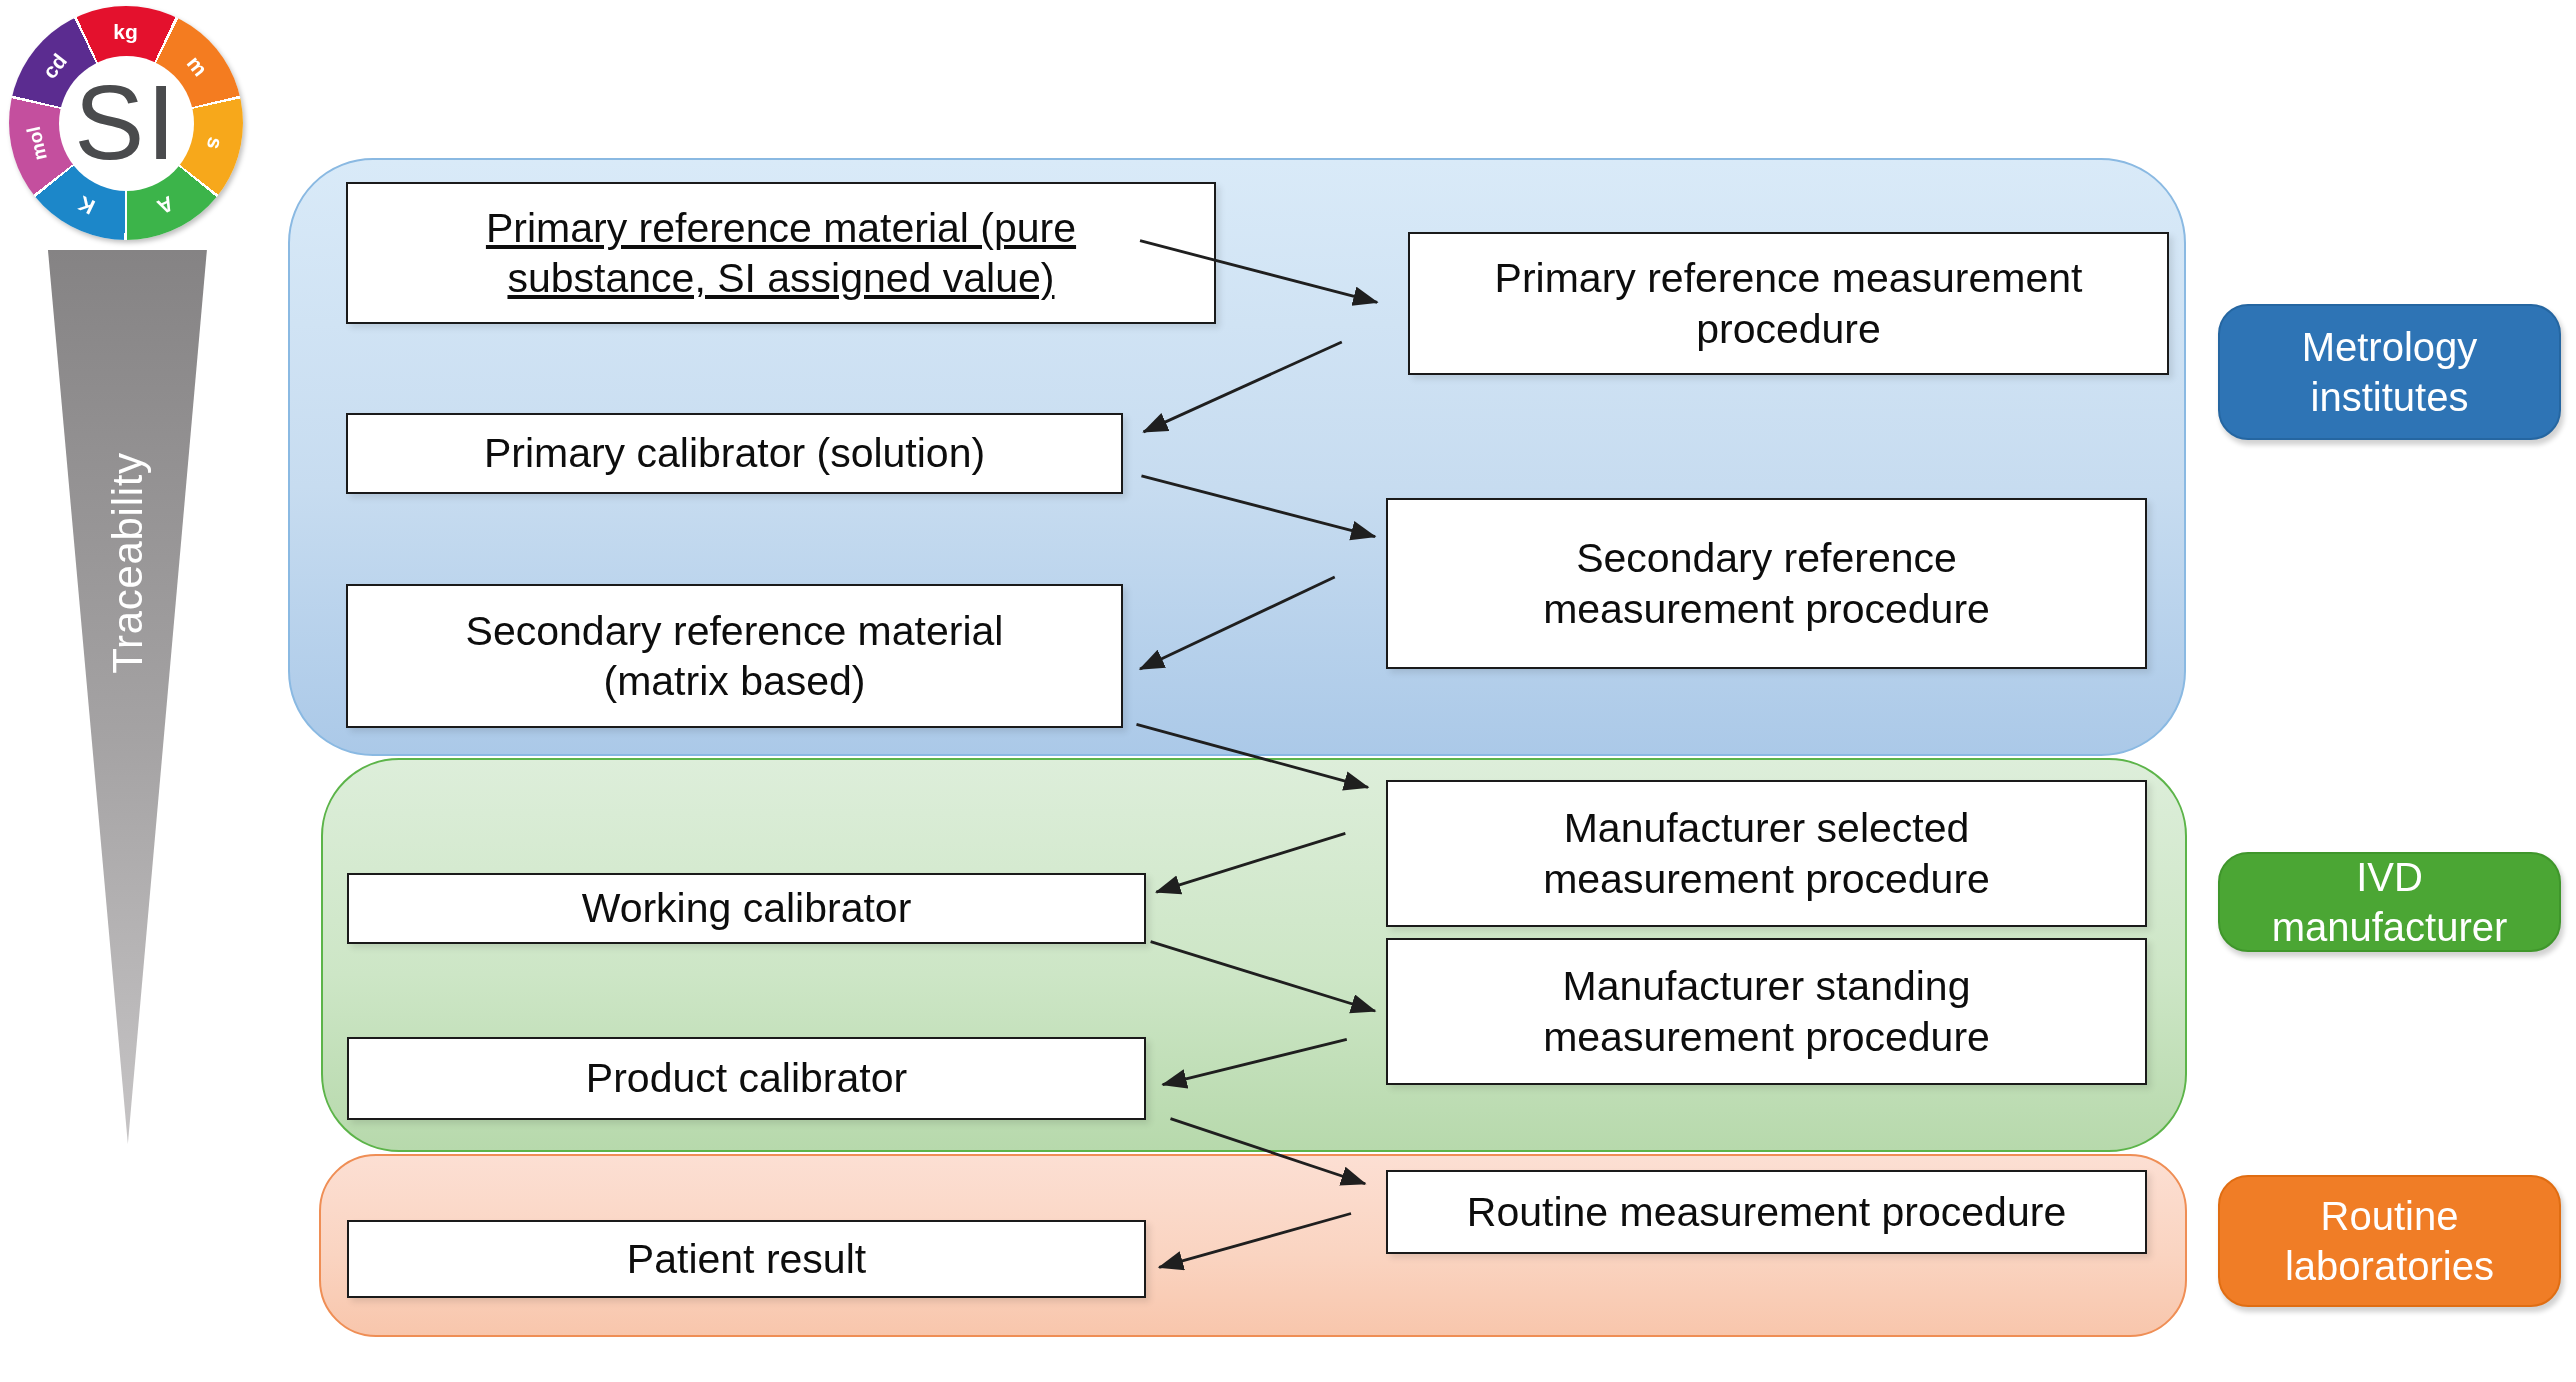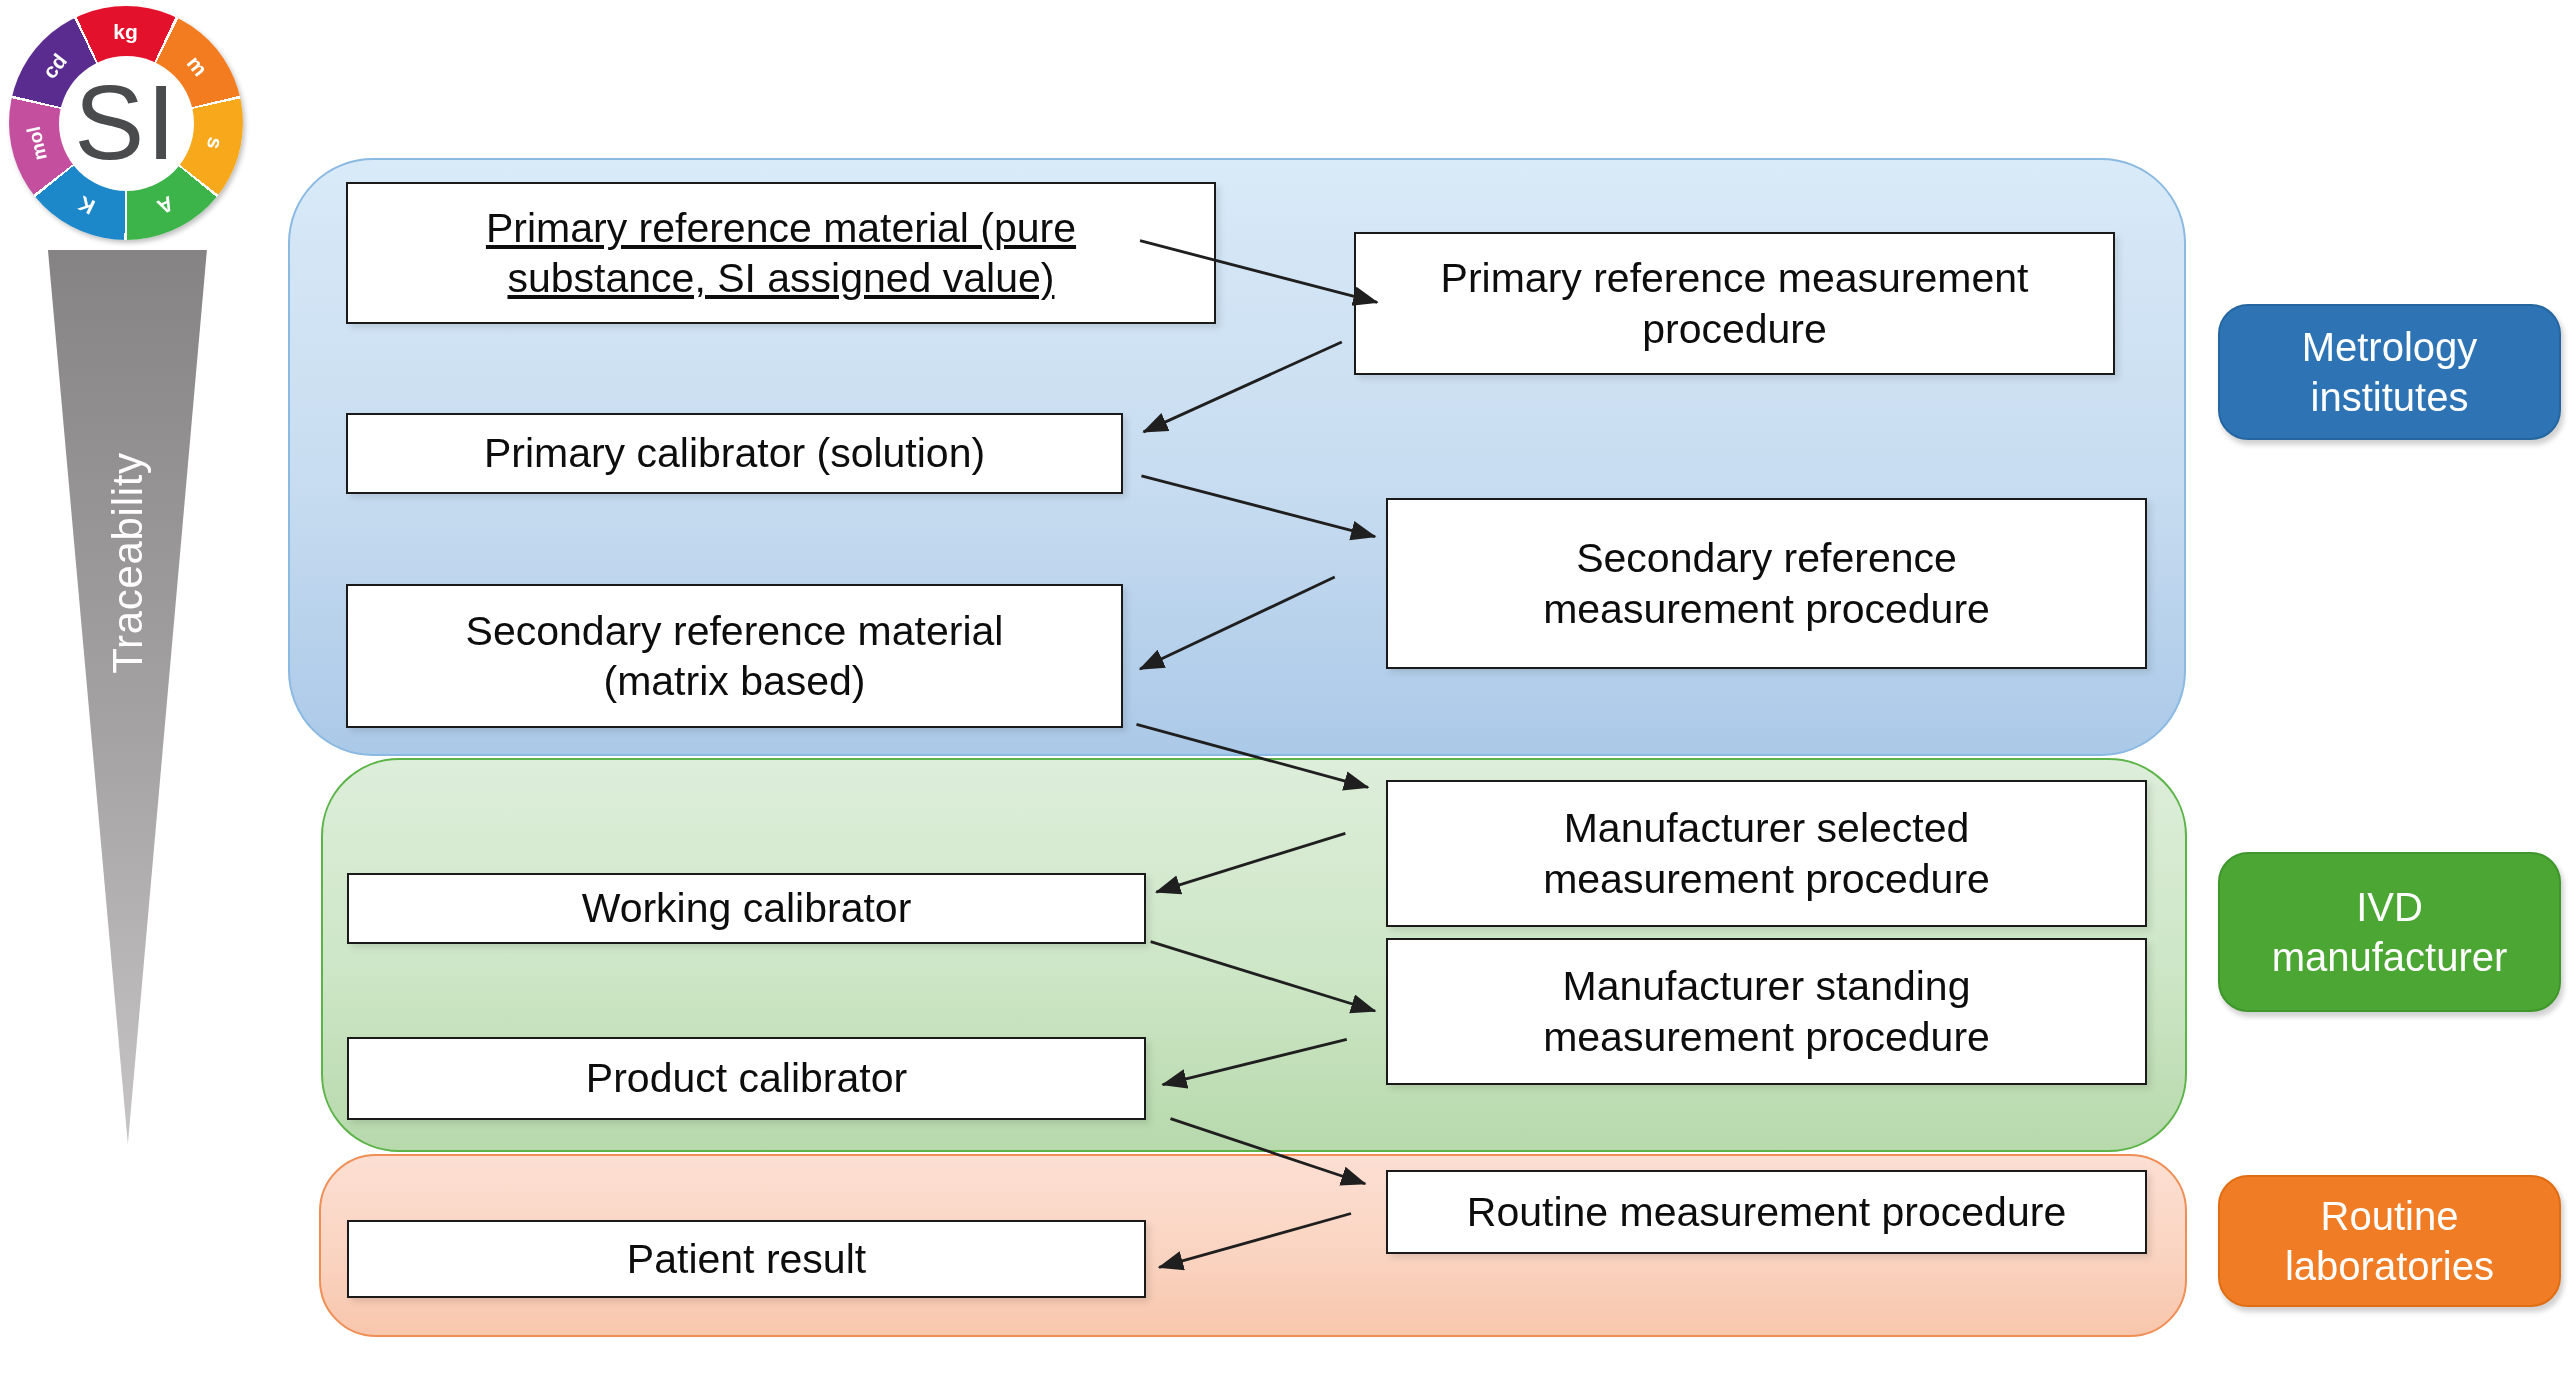--- a/index.html
+++ b/index.html
@@ -19,33 +19,33 @@
   .wbox{position:absolute;background:#ffffff;border:2.8px solid #1a1a1a;box-sizing:border-box;
         display:flex;align-items:center;justify-content:center;text-align:center;
         font-size:41px;line-height:1.22;color:#0d0d0d;white-space:pre-line;
         box-shadow:3.5px 4.2px 6.4px rgba(0,0,0,0.10);}
   .bL1{left:346px;top:182px;width:870px;height:142px;text-decoration:underline;}
   .bL2{left:346px;top:413px;width:777px;height:81px;}
   .bL3{left:346px;top:584px;width:777px;height:144px;}
   .bL4{left:347px;top:873px;width:799px;height:71px;}
   .bL5{left:347px;top:1037px;width:799px;height:83px;}
   .bL6{left:347px;top:1220px;width:799px;height:78px;}
-  .bR1{left:1354px;top:232px;width:761px;height:143px;}
+  .bR1{left:1408px;top:232px;width:761px;height:143px;}
   .bR2{left:1386px;top:498px;width:761px;height:171px;}
   .bR3{left:1386px;top:768px;width:761px;height:147px;margin-top:12px;}
   .bR4{left:1386px;top:938px;width:761px;height:147px;}
   .bR5{left:1386px;top:1170px;width:761px;height:84px;}
 
   
   .badge{position:absolute;left:2218px;width:343px;border:2.8px solid;border-radius:30px;box-sizing:border-box;
          display:flex;align-items:center;justify-content:center;text-align:center;
          color:#ffffff;font-size:40px;line-height:1.25;white-space:pre-line;
          box-shadow:2.8px 4.2px 5.7px rgba(0,0,0,0.18);}
   .badge-metrology{top:304px;height:136px;}
-  .badge-ivd{top:852px;height:160px;}
+  .badge-ivd{top:852px;height:100px;}
   .badge-routine{top:1175px;height:132px;}
 
   
   .si-logo{position:absolute;left:8.5px;top:5.7px;width:234px;height:234px;}
   .si-ring{position:absolute;left:0;top:0;width:234px;height:234px;border-radius:50%;
     background:conic-gradient(from -25.714deg,
       #ffffff 0deg 0.7deg,
       #e4112d 0.7deg 50.7deg,  #ffffff 50.7deg 52.2deg,
       #f47c20 52.2deg 102.2deg,#ffffff 102.2deg 103.6deg,
       #f7a81b 103.6deg 153.6deg,#ffffff 153.6deg 155deg,

